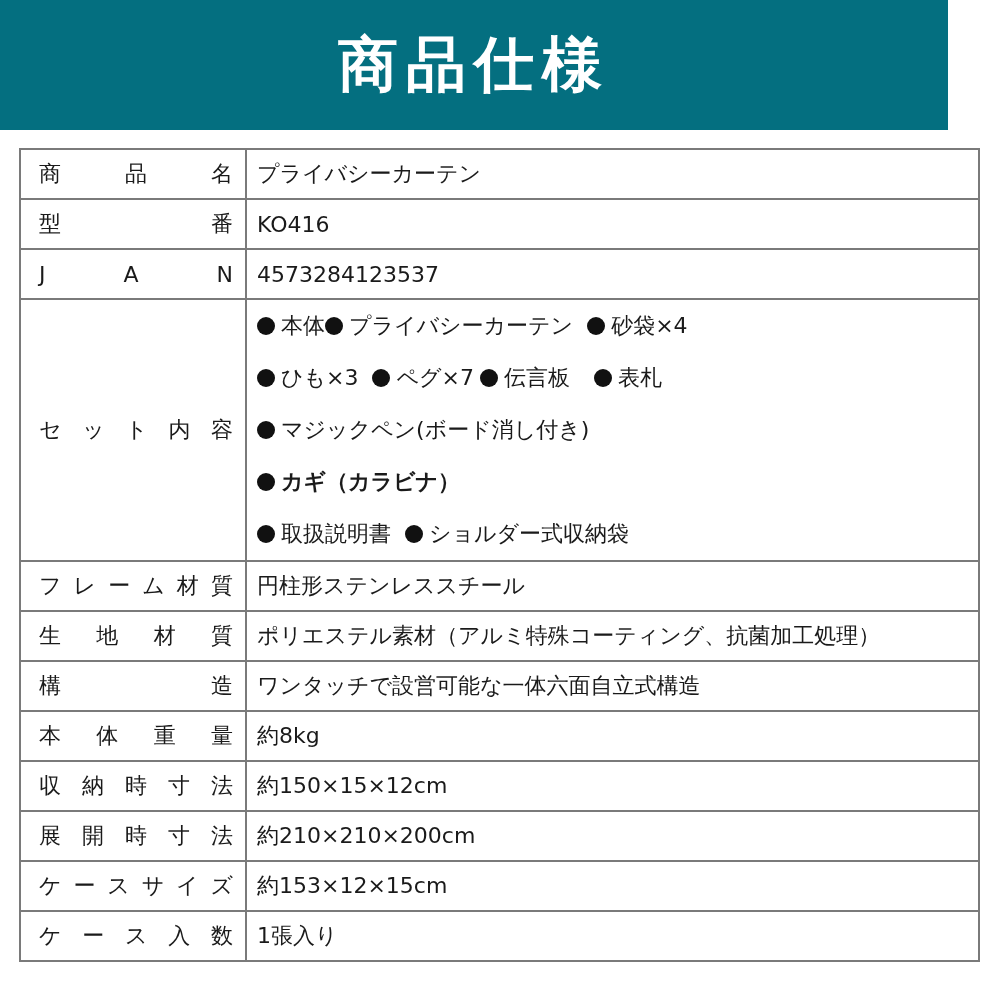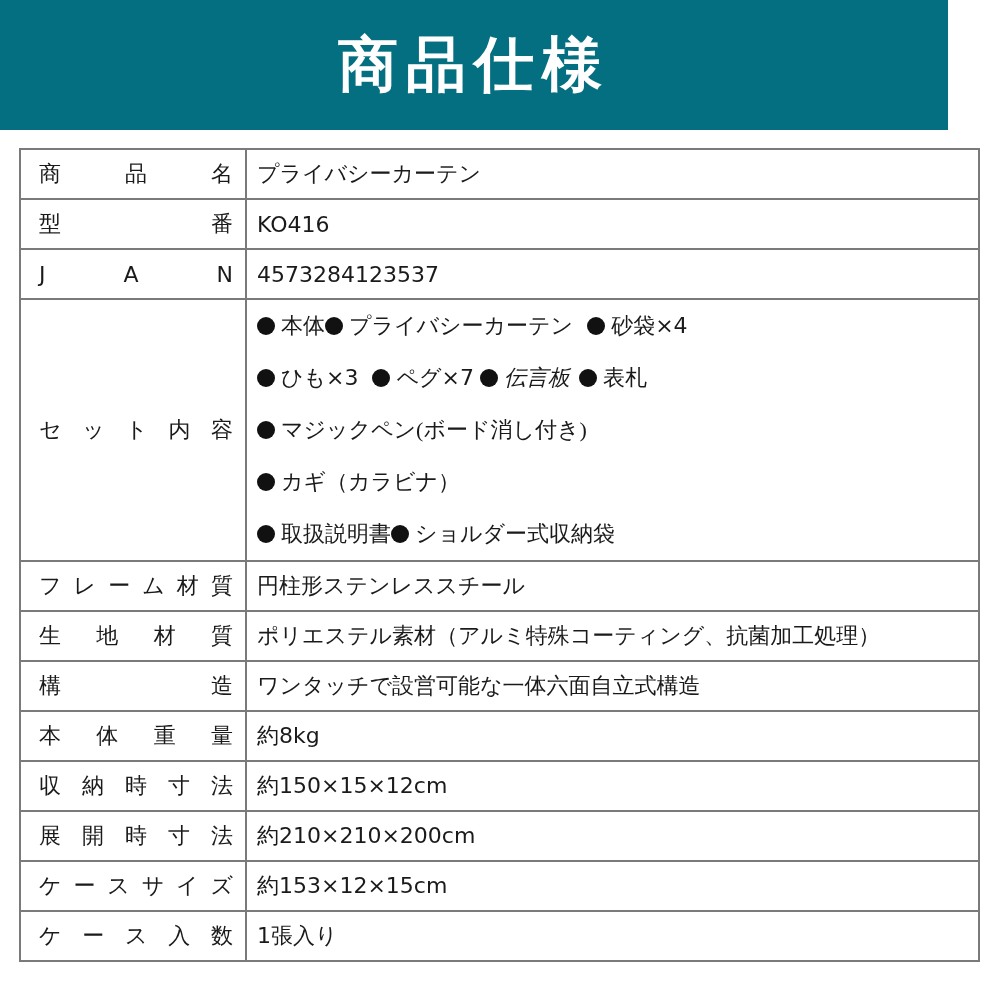--- a/index.html
+++ b/index.html
@@ -76,24 +76,24 @@
           <div class="lbl">
             <span>セ</span>
             <span>ッ</span>
             <span>ト</span>
             <span>内</span>
             <span>容</span>
           </div>
         </td>
         <td class="value">
           <div class="set-line"><span style=""><span class="bullet"></span><span>本体</span></span><span style="margin-right: 14px;"><span class="bullet"></span><span>プライバシーカーテン</span></span><span style="margin-right: 0;"><span class="bullet"></span><span>砂袋×4</span></span></div>
-          <div class="set-line"><span style="margin-right: 14px;"><span class="bullet"></span><span>ひも×3</span></span><span style="margin-right: 6px;"><span class="bullet"></span><span>ペグ×7</span></span><span style="margin-right: 9px; font-style: italic;"><span class="bullet"></span><span>伝言板</span></span><span style="margin-right: 14px; font-family: Liberation Serif, serif;"><span class="bullet"></span><span>表札</span></span></div>
-          <div class="set-line"><span style="margin-right: 14px; font-family: Liberation Serif, serif;"><span class="bullet"></span><span>マジックペン(ボード消し付き)</span></span></div>
-          <div class="set-line"><span style="margin-right: 14px;"><span class="bullet"></span><span>カギ（カラビナ）</span></span></div>
-          <div class="set-line"><span style=""><span class="bullet"></span><span>取扱説明書</span></span><span style="margin-right: 14px;"><span class="bullet"></span><span>ショルダー式収納袋</span></span></div>
+          <div class="set-line"><span style="margin-right: 14px;"><span class="bullet"></span><span>ひも×3</span></span><span style="margin-right: 6px;"><span class="bullet"></span><span>ペグ×7</span></span><span style="margin-right: 24px;"><span class="bullet"></span><span>伝言板</span></span><span style="margin-right: 14px; font-family: Liberation Serif, serif;"><span class="bullet"></span><span>表札</span></span></div>
+          <div class="set-line"><span style="margin-right: 14px;"><span class="bullet"></span><span>マジックペン(ボード消し付き)</span></span></div>
+          <div class="set-line"><span style="margin-right: 14px; font-weight: bold;"><span class="bullet"></span><span>カギ（カラビナ）</span></span></div>
+          <div class="set-line"><span style="margin-right: 14px;"><span class="bullet"></span><span>取扱説明書</span></span><span style="margin-right: 14px;"><span class="bullet"></span><span>ショルダー式収納袋</span></span></div>
         </td>
       </tr>
       <tr class="r">
         <td class="label">
           <div class="lbl">
             <span>フ</span>
             <span>レ</span>
             <span>ー</span>
             <span>ム</span>
             <span>材</span>

